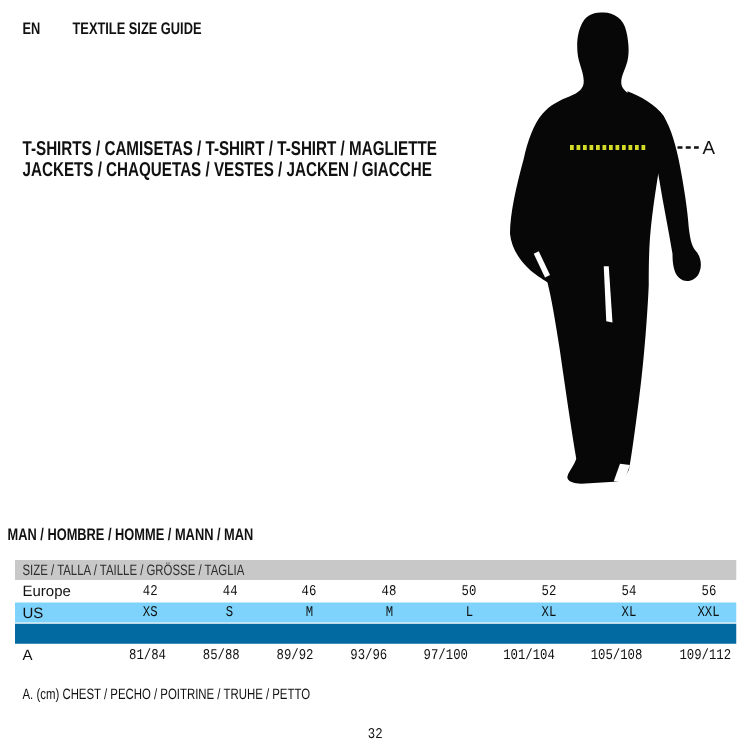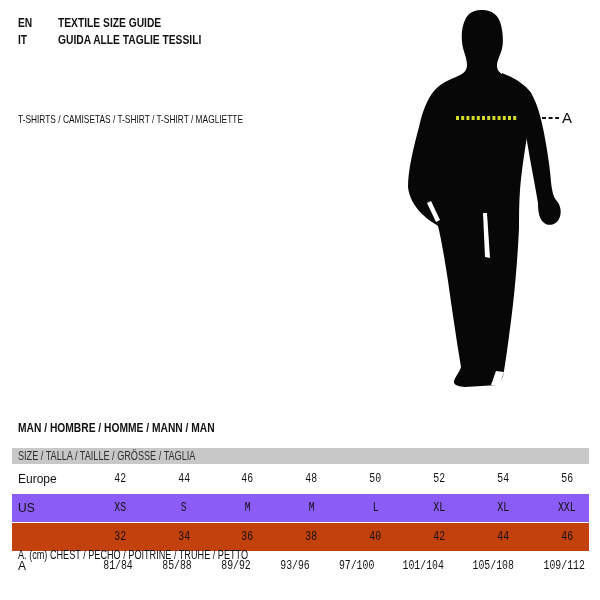--- a/index.html
+++ b/index.html
@@ -10,56 +10,53 @@
   .cond{display:inline-block;transform:scaleX(0.76);transform-origin:0 50%;white-space:nowrap;}
   .cond-c{display:inline-block;transform:scaleX(0.82);transform-origin:50% 50%;white-space:nowrap;}
 
   
   .lang-block{position:absolute;left:18px;top:14px;}
   .lang-row{display:flex;height:17px;align-items:center;font-weight:bold;font-size:13.5px;}
   .lang-code{width:40px;flex:0 0 40px;}
 
   
   .cat-block{position:absolute;left:18px;top:111px;}
-  .cat-line{height:17px;line-height:17px;font-weight:normal;font-size:11px;}
+  .cat-line{height:17px;line-height:17px;font-weight:bold;font-size:16px;}
 
   
   .figure-svg{position:absolute;left:0;top:0;width:600px;height:600px;}
 
   
-  .section-title{position:absolute;left:18px;top:420px;font-weight:bold;font-size:13.5px;line-height:15px;}
+  .section-title{position:absolute;left:6px;top:420px;font-weight:bold;font-size:13.5px;line-height:15px;}
 
   
   .size-table{position:absolute;left:12px;top:448px;width:577px;font-size:12px;}
   .thead{height:16px;line-height:16px;padding-left:6px;color:#2e2e2e;}
-  .trow{display:flex;height:28px;line-height:16px;margin-top:1px;align-items:center;gap:20px;}
+  .trow{display:flex;height:16px;line-height:16px;margin-top:1px;align-items:center;gap:20px;}
   .tlabel{flex:0 0 60px;padding-left:6px;text-align:left;}
   .tcell{flex:1 1 0;text-align:center;font-family:Liberation Mono, monospace;}
 
   
   .footnote{position:absolute;left:18px;top:548px;font-weight:normal;font-size:12px;line-height:15px;}
 </style>
 </head>
 <body>
 
 <div class="page">
 
   <div class="lang-block" id="langList">
       <div class="lang-row">
         <span class="lang-code"><span class="cond">EN</span></span>
         <span class="cond">TEXTILE SIZE GUIDE</span>
       </div>
-      <div class="lang-row">
-        <span class="lang-code"><span class="cond">IT</span></span>
-        <span class="cond">GUIDA ALLE TAGLIE TESSILI</span>
-      </div>
     </div>
 
   <div class="cat-block" id="catList">
       <div class="cat-line"><span class="cond">T-SHIRTS / CAMISETAS / T-SHIRT / T-SHIRT / MAGLIETTE</span></div>
+      <div class="cat-line"><span class="cond">JACKETS / CHAQUETAS / VESTES / JACKEN / GIACCHE</span></div>
     </div>
 
   <svg class="figure-svg" viewBox="0 0 600 600" aria-hidden="true">
 
     <g>
       <path d="
         M 483 10
         C 491 10 499 15 501 25
         C 503 33 504 44 501 52
         C 499 58 497 61 497 66
@@ -122,32 +119,32 @@
           <span class="tlabel">Europe</span>
           <span class="tcell"><span class="cond-c">42</span></span>
           <span class="tcell"><span class="cond-c">44</span></span>
           <span class="tcell"><span class="cond-c">46</span></span>
           <span class="tcell"><span class="cond-c">48</span></span>
           <span class="tcell"><span class="cond-c">50</span></span>
           <span class="tcell"><span class="cond-c">52</span></span>
           <span class="tcell"><span class="cond-c">54</span></span>
           <span class="tcell"><span class="cond-c">56</span></span>
         </div>
-        <div class="trow" style="background: #8b5cf6;">
+        <div class="trow" style="background: #7dd3fc;">
           <span class="tlabel">US</span>
           <span class="tcell"><span class="cond-c">XS</span></span>
           <span class="tcell"><span class="cond-c">S</span></span>
           <span class="tcell"><span class="cond-c">M</span></span>
           <span class="tcell"><span class="cond-c">M</span></span>
           <span class="tcell"><span class="cond-c">L</span></span>
           <span class="tcell"><span class="cond-c">XL</span></span>
           <span class="tcell"><span class="cond-c">XL</span></span>
           <span class="tcell"><span class="cond-c">XXL</span></span>
         </div>
-        <div class="trow" style="background: #c2410c;">
+        <div class="trow" style="background: #0369a1; flex-direction: column;">
           <span class="tlabel"></span>
           <span class="tcell"><span class="cond-c">32</span></span>
           <span class="tcell"><span class="cond-c">34</span></span>
           <span class="tcell"><span class="cond-c">36</span></span>
           <span class="tcell"><span class="cond-c">38</span></span>
           <span class="tcell"><span class="cond-c">40</span></span>
           <span class="tcell"><span class="cond-c">42</span></span>
           <span class="tcell"><span class="cond-c">44</span></span>
           <span class="tcell"><span class="cond-c">46</span></span>
         </div>

